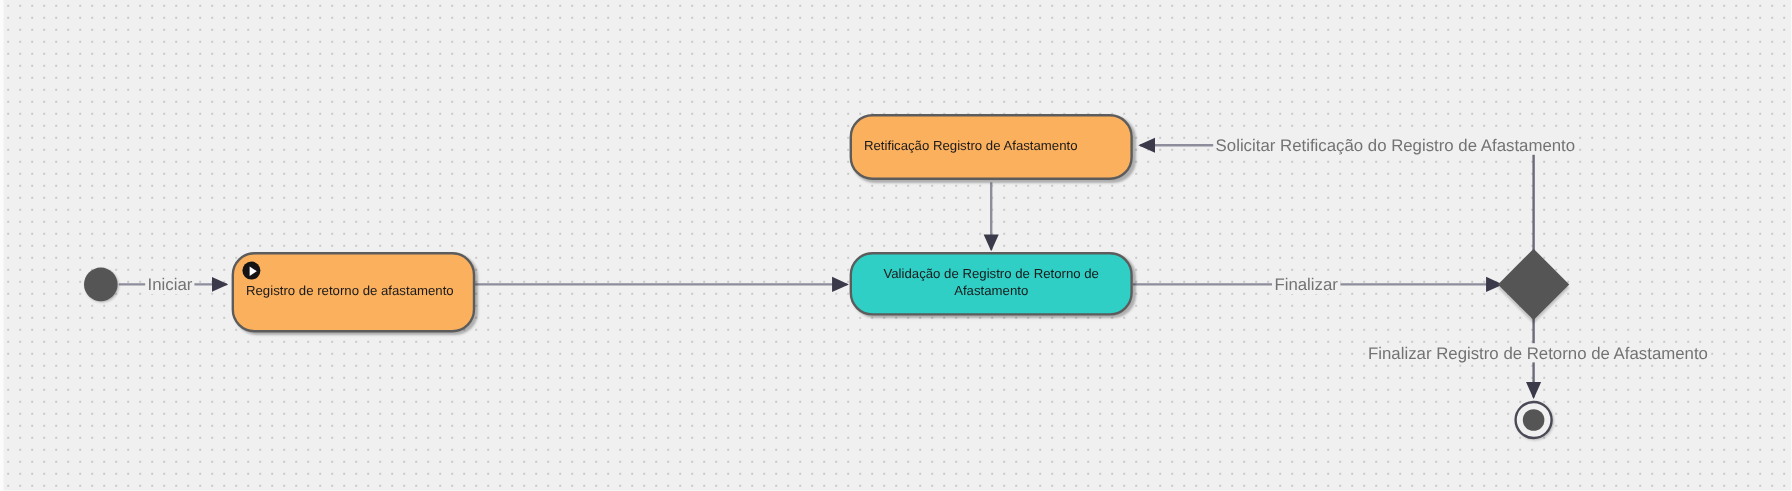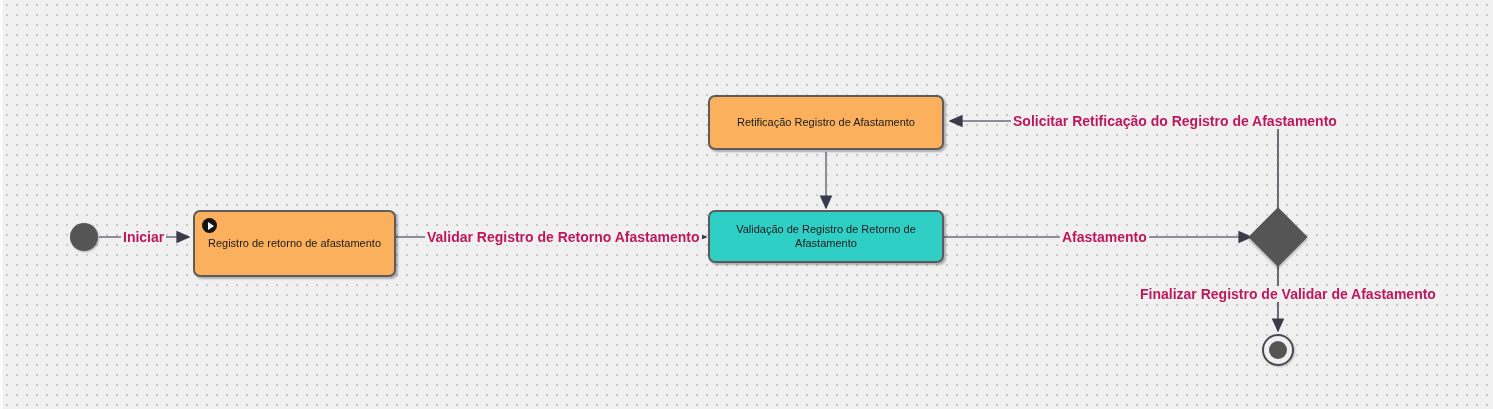--- a/index.html
+++ b/index.html
@@ -26,25 +26,24 @@
     width: 1493px;
     height: 409px;
     pointer-events: none;
   }
 
   
   .task {
     position: absolute;
     box-sizing: border-box;
     border: 2px solid #5c5c5c;
-    border-radius: 7px;
+    border-radius: 19px;
     box-shadow: 2px 2px 2px rgba(0,0,0,0.28);
     display: flex;
     align-items: center;
-    justify-content: center;
     text-align: center;
     color: #1a1a1a;
     font-size: 11px;
     line-height: 1.25;
     padding: 2px 10px;
   }
   .task.orange { background: #fbb05e; }
   .task.teal   { background: #2fcfc5; }
 
   .task-icon {
@@ -97,22 +96,22 @@
     width: 42px; height: 42px;
     background: #555555;
     transform: rotate(45deg);
     box-shadow: 2px 2px 2px rgba(0,0,0,0.2);
   }
 
   
   .edge-label {
     position: absolute;
     font-size: 14px;
-    font-weight: bold;
-    color: #be185d;
+    font-weight: normal;
+    color: #737373;
     white-space: nowrap;
     background: #f0f0f0;
     padding: 0 2px;
     line-height: 16px;
   }
 </style>
 </head>
 <body>
 
 <div id="canvas">
@@ -156,22 +155,21 @@
   </div>
 
   <div class="gateway" style="left:1254px; top:216px;"></div>
 
   <div class="end-event" style="left:1259px; top:334px;">
     <span class="inner"></span>
   </div>
 
   <div class="edge-label" style="left:118px; top:229px;text-align:right;">Iniciar</div>
 
-  <div class="edge-label" style="left:422px; top:229px;">Validar Registro de Retorno Afastamento</div>
 
 
-  <div class="edge-label" style="left:1057px; top:229px;">Afastamento</div>
+  <div class="edge-label" style="left:1057px; top:229px;">Finalizar</div>
 
   <div class="edge-label" style="left:1008px; top:113px;">Solicitar Retificação do Registro de Afastamento</div>
 
-  <div class="edge-label" style="left:1135px; top:286px;">Finalizar Registro de Validar de Afastamento</div>
+  <div class="edge-label" style="left:1135px; top:286px;">Finalizar Registro de Retorno de Afastamento</div>
 
 </div>
 
 </body></html>

